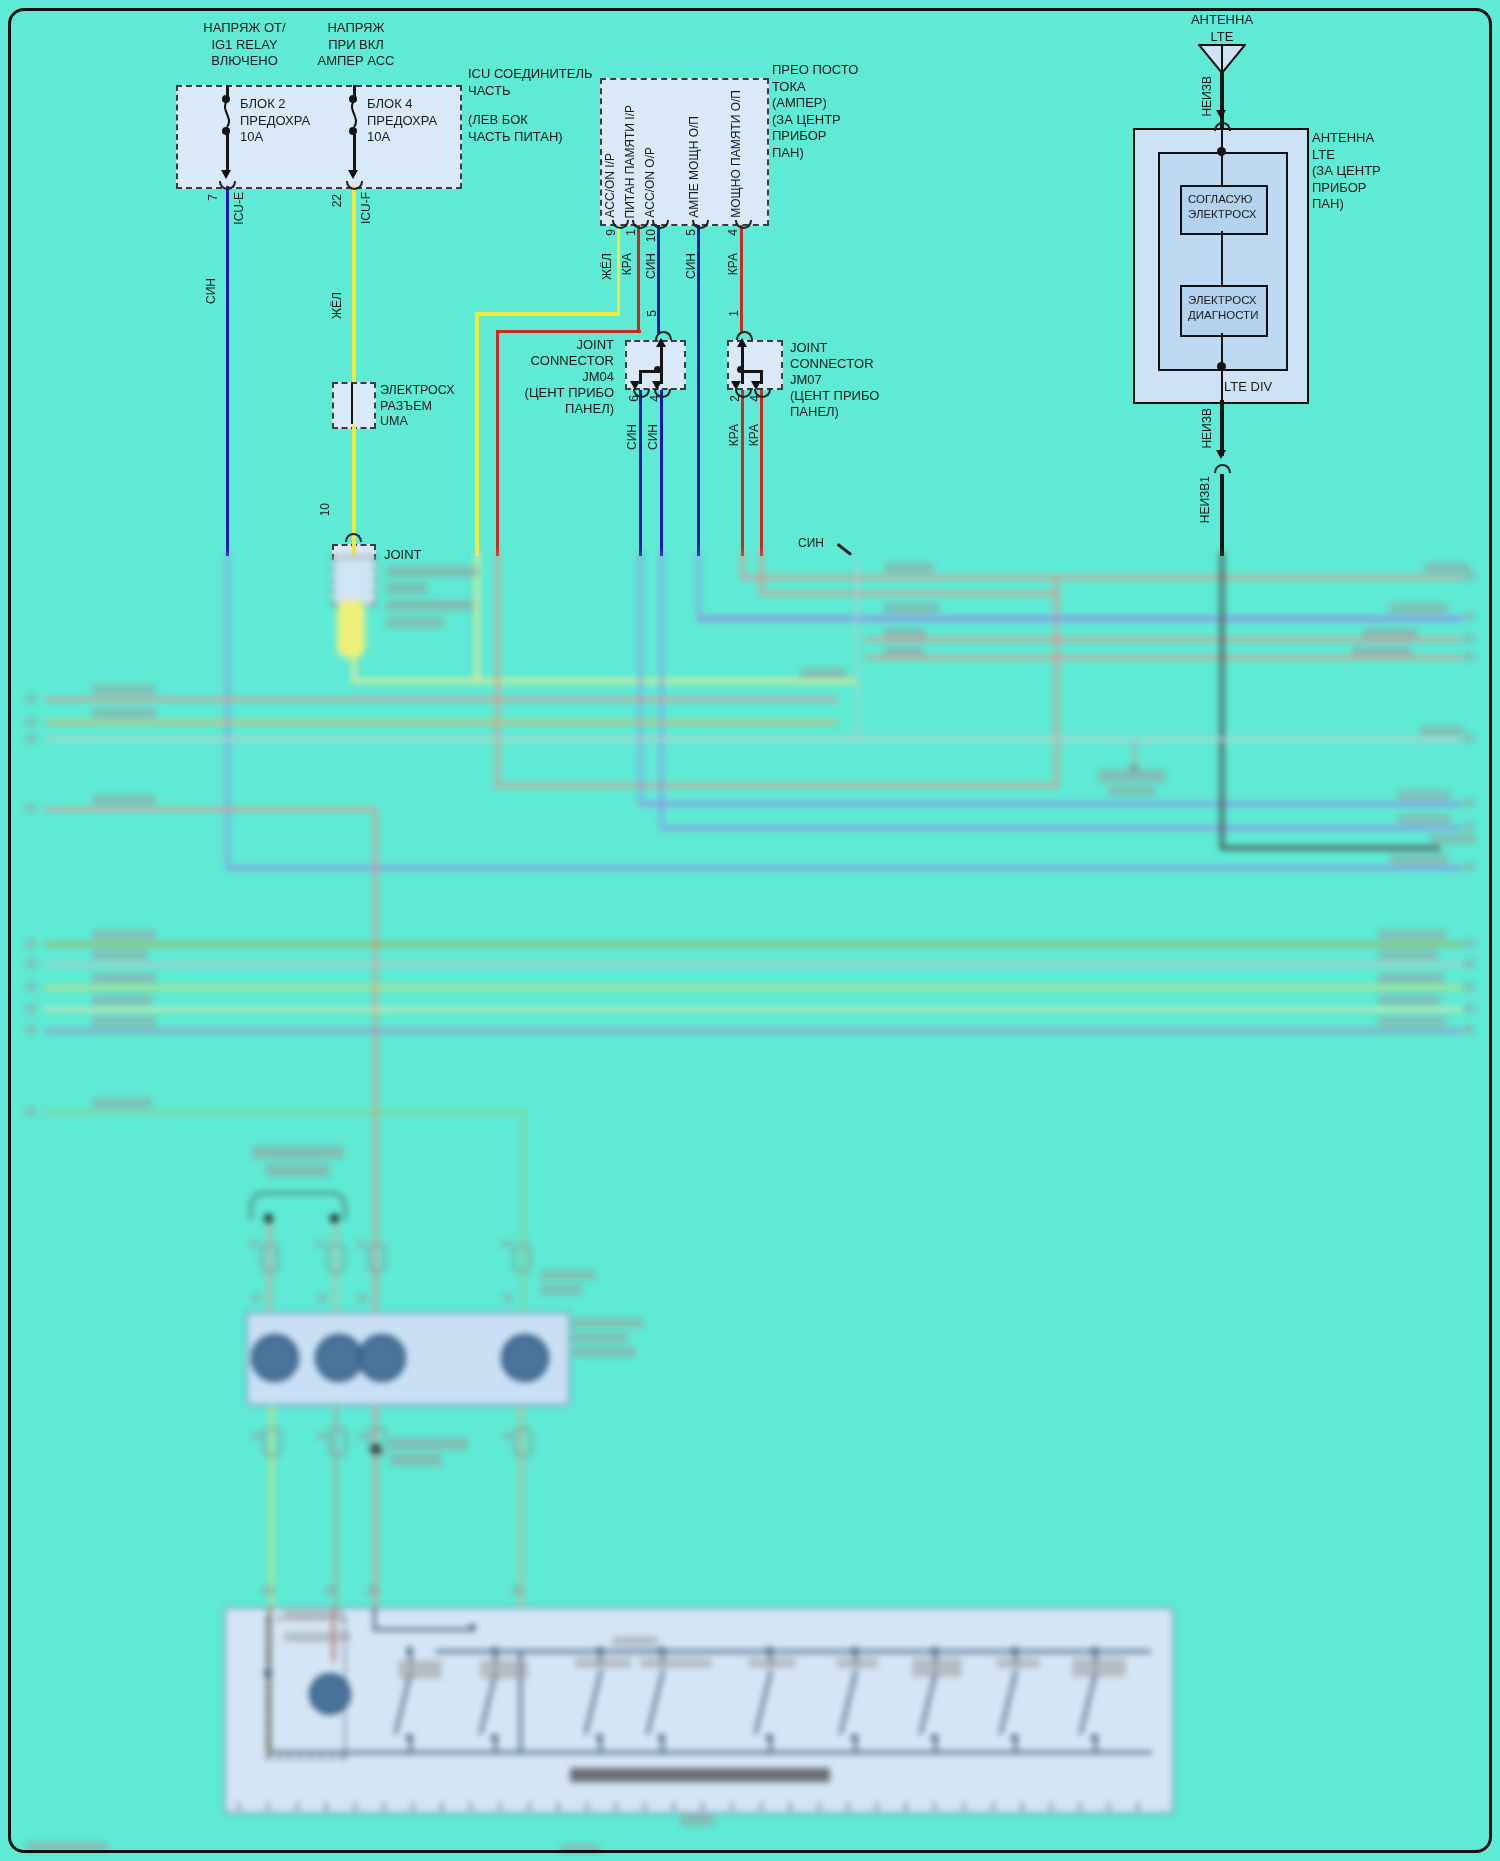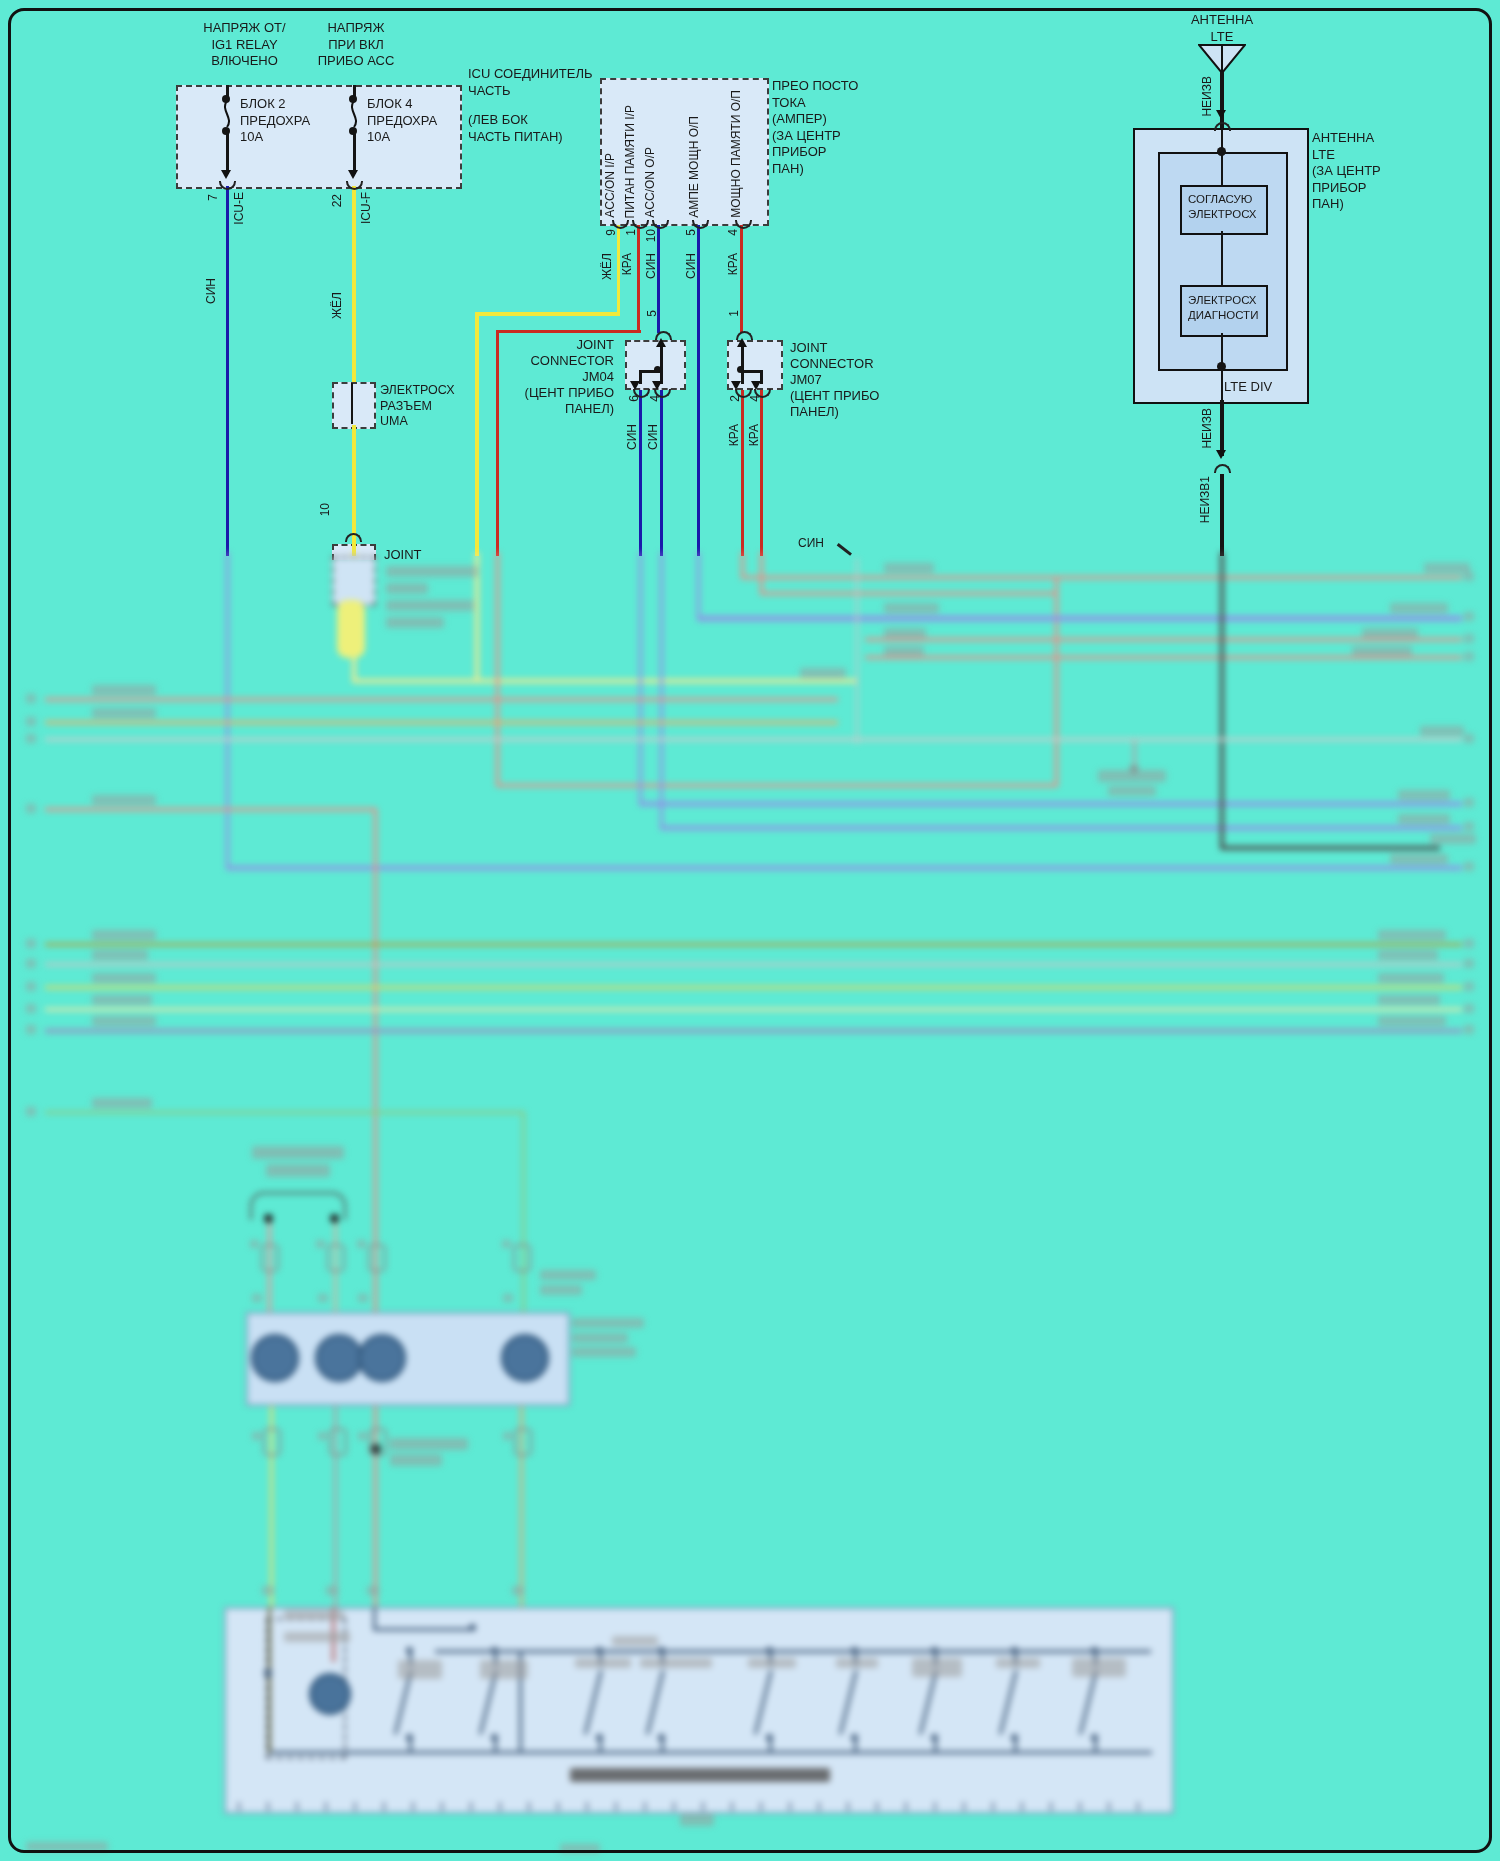--- a/index.html
+++ b/index.html
@@ -30,21 +30,21 @@
 </head>
 <body>
 
 <div id="canvas">
 
   <div class="txt ctr" style="left:152px;top:20px;width:185px;">НАПРЯЖ ОТ/
 IG1 RELAY
 ВЛЮЧЕНО</div>
   <div class="txt ctr" style="left:276px;top:20px;width:160px;">НАПРЯЖ
 ПРИ ВКЛ
-ПРИБО АСС</div>
+АМПЕР АСС</div>
 
   <div class="box" style="left:176px;top:85px;width:282px;height:100px;"></div>
   <div class="txt" style="left:240px;top:96px;">БЛОК 2
 ПРЕДОХРА
 10А</div>
   <div class="txt" style="left:367px;top:96px;">БЛОК 4
 ПРЕДОХРА
 10А</div>
 
   <div class="txt" style="left:468px;top:66px;">ICU СОЕДИНИТЕЛЬ
@@ -58,21 +58,21 @@
   <div class="vtext" style="left:330px;top:194px;">22</div>
   <div class="vtext" style="left:359px;top:192px;">ICU-F</div>
   <div class="vtext" style="left:330px;top:292px;">ЖЁЛ</div>
 
   <div class="box" style="left:600px;top:78px;width:165px;height:144px;"></div>
   <div class="vtext" style="left:603px;bottom:1643px;">ACC/ON I/P</div>
   <div class="vtext" style="left:623px;bottom:1643px;">ПИТАН ПАМЯТИ I/P</div>
   <div class="vtext" style="left:643px;bottom:1643px;">ACC/ON O/P</div>
   <div class="vtext" style="left:687px;bottom:1643px;">АМПЕ МОЩН О/П</div>
   <div class="vtext" style="left:729px;bottom:1643px;">МОЩНО ПАМЯТИ О/П</div>
-  <div class="txt" style="left:772px;top:78px;">ПРЕО ПОСТО
+  <div class="txt" style="left:772px;top:62px;">ПРЕО ПОСТО
 ТОКА
 (АМПЕР)
 (ЗА ЦЕНТР
 ПРИБОР
 ПАН)</div>
 
   <div class="vtext" style="left:604px;top:229px;">9</div>
   <div class="vtext" style="left:624px;top:229px;">1</div>
   <div class="vtext" style="left:644px;top:229px;">10</div>
   <div class="vtext" style="left:684px;top:229px;">5</div>

